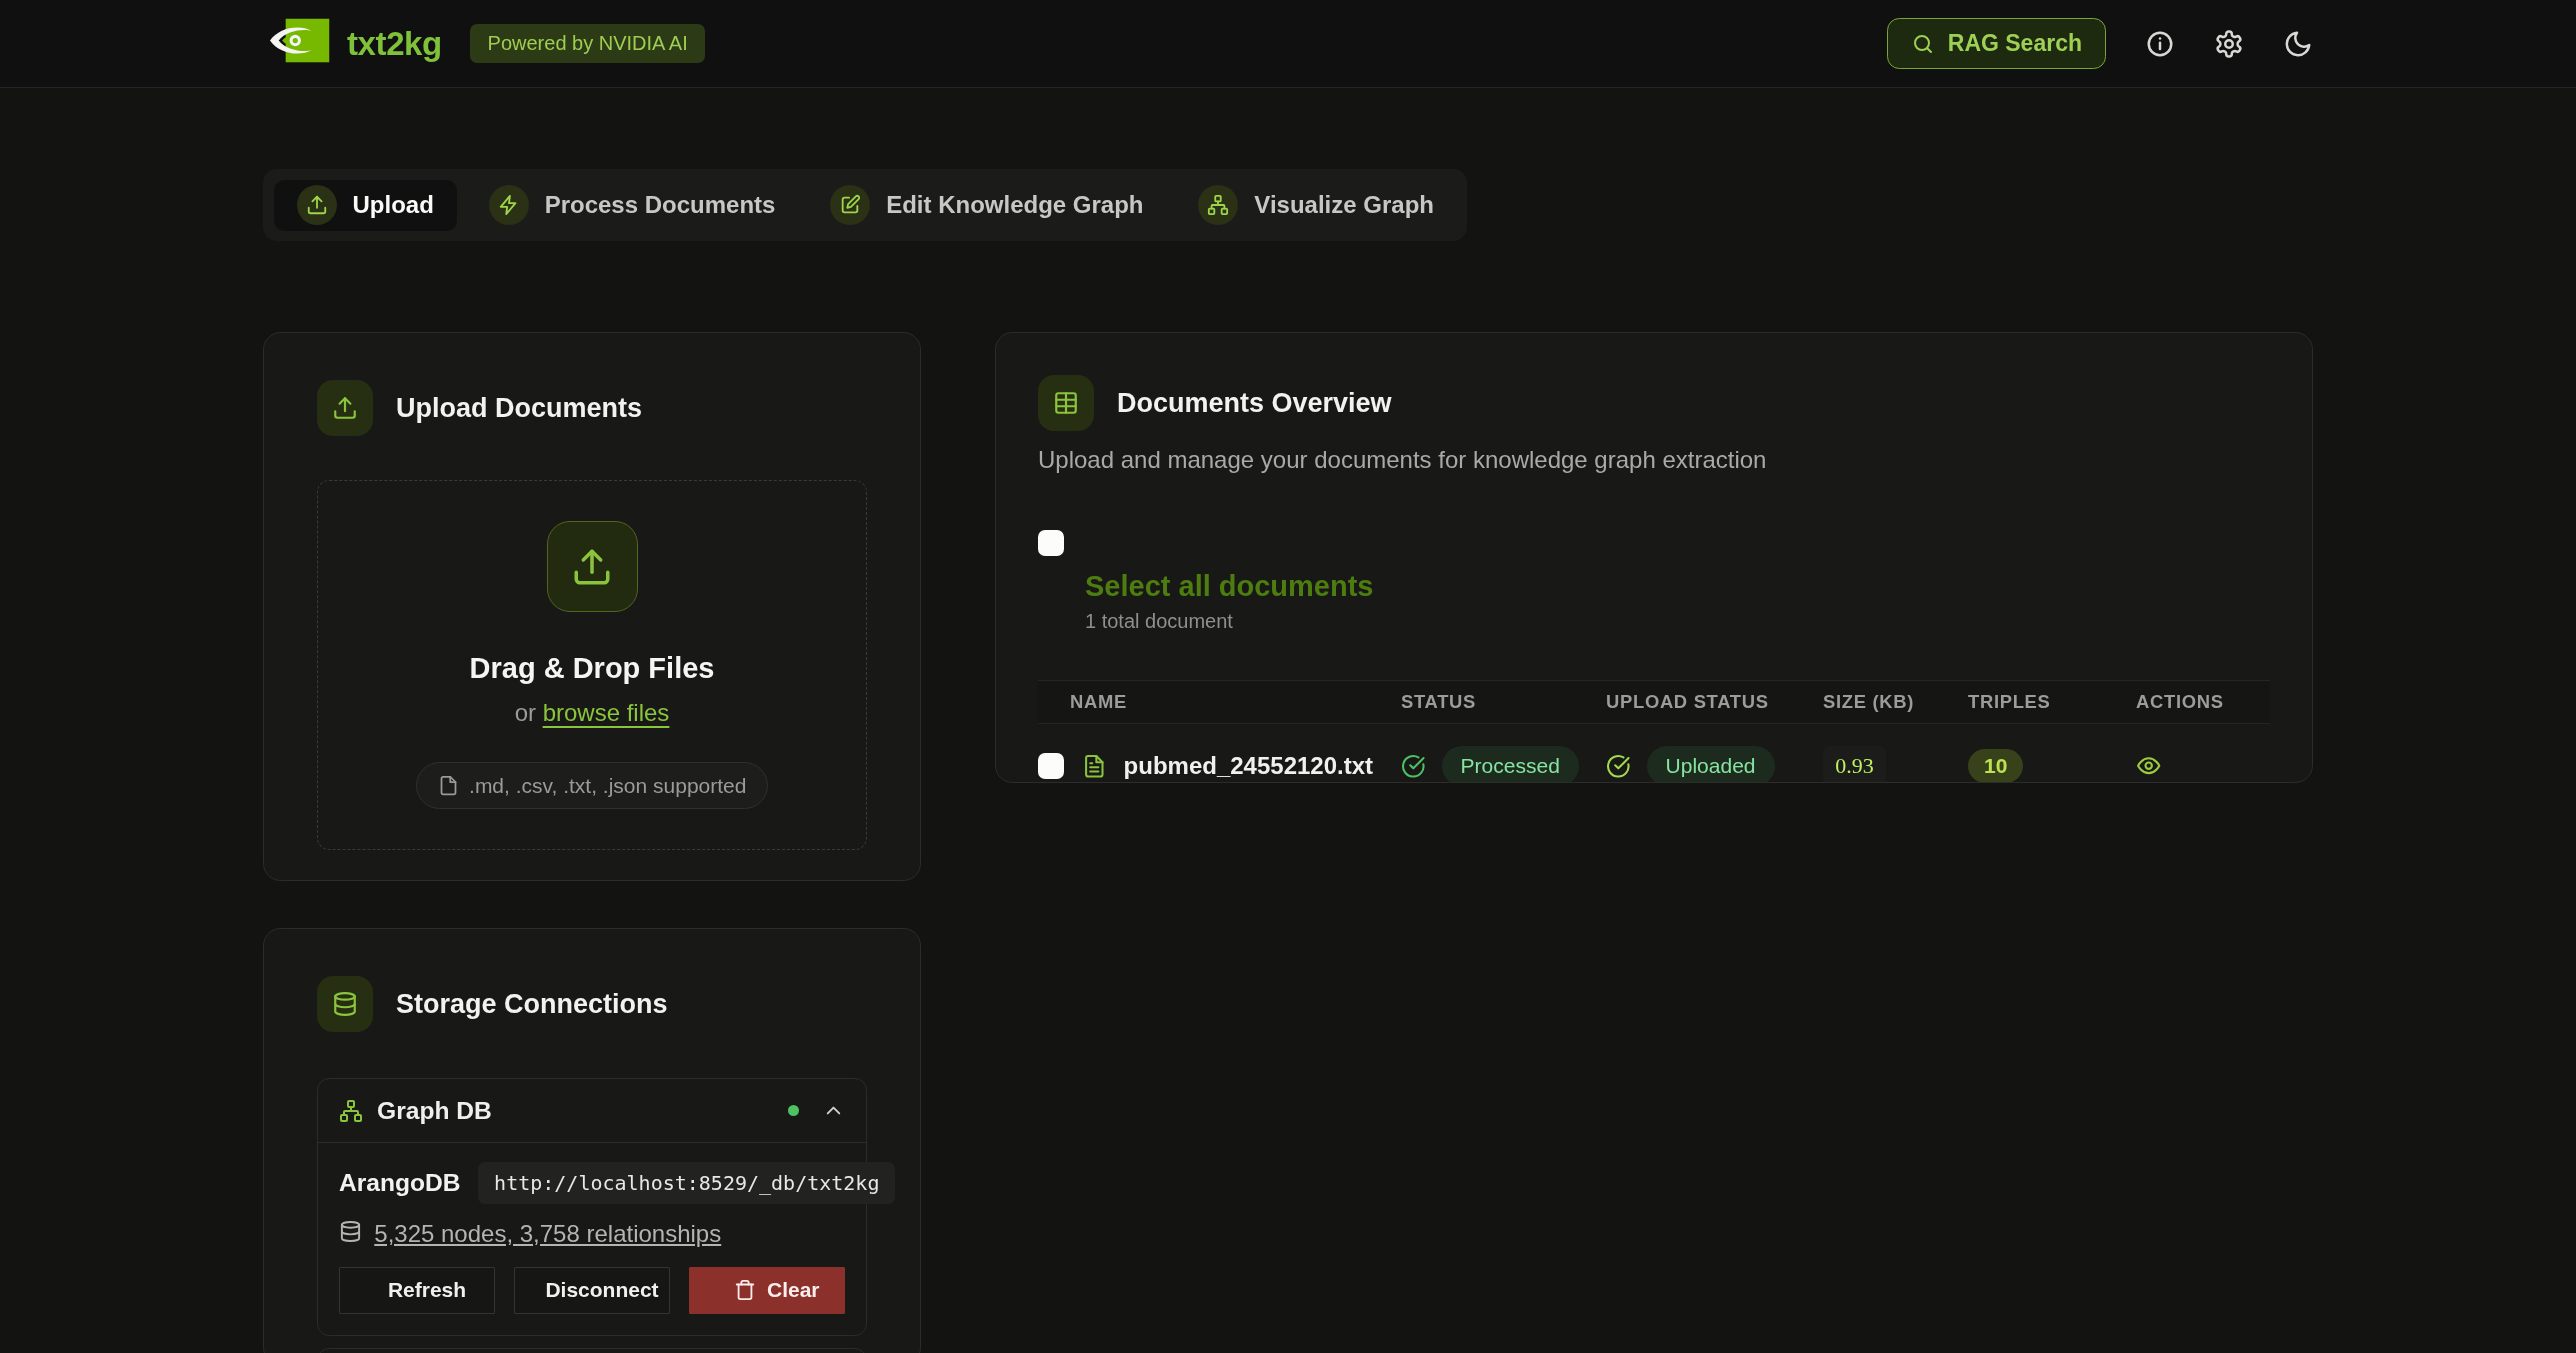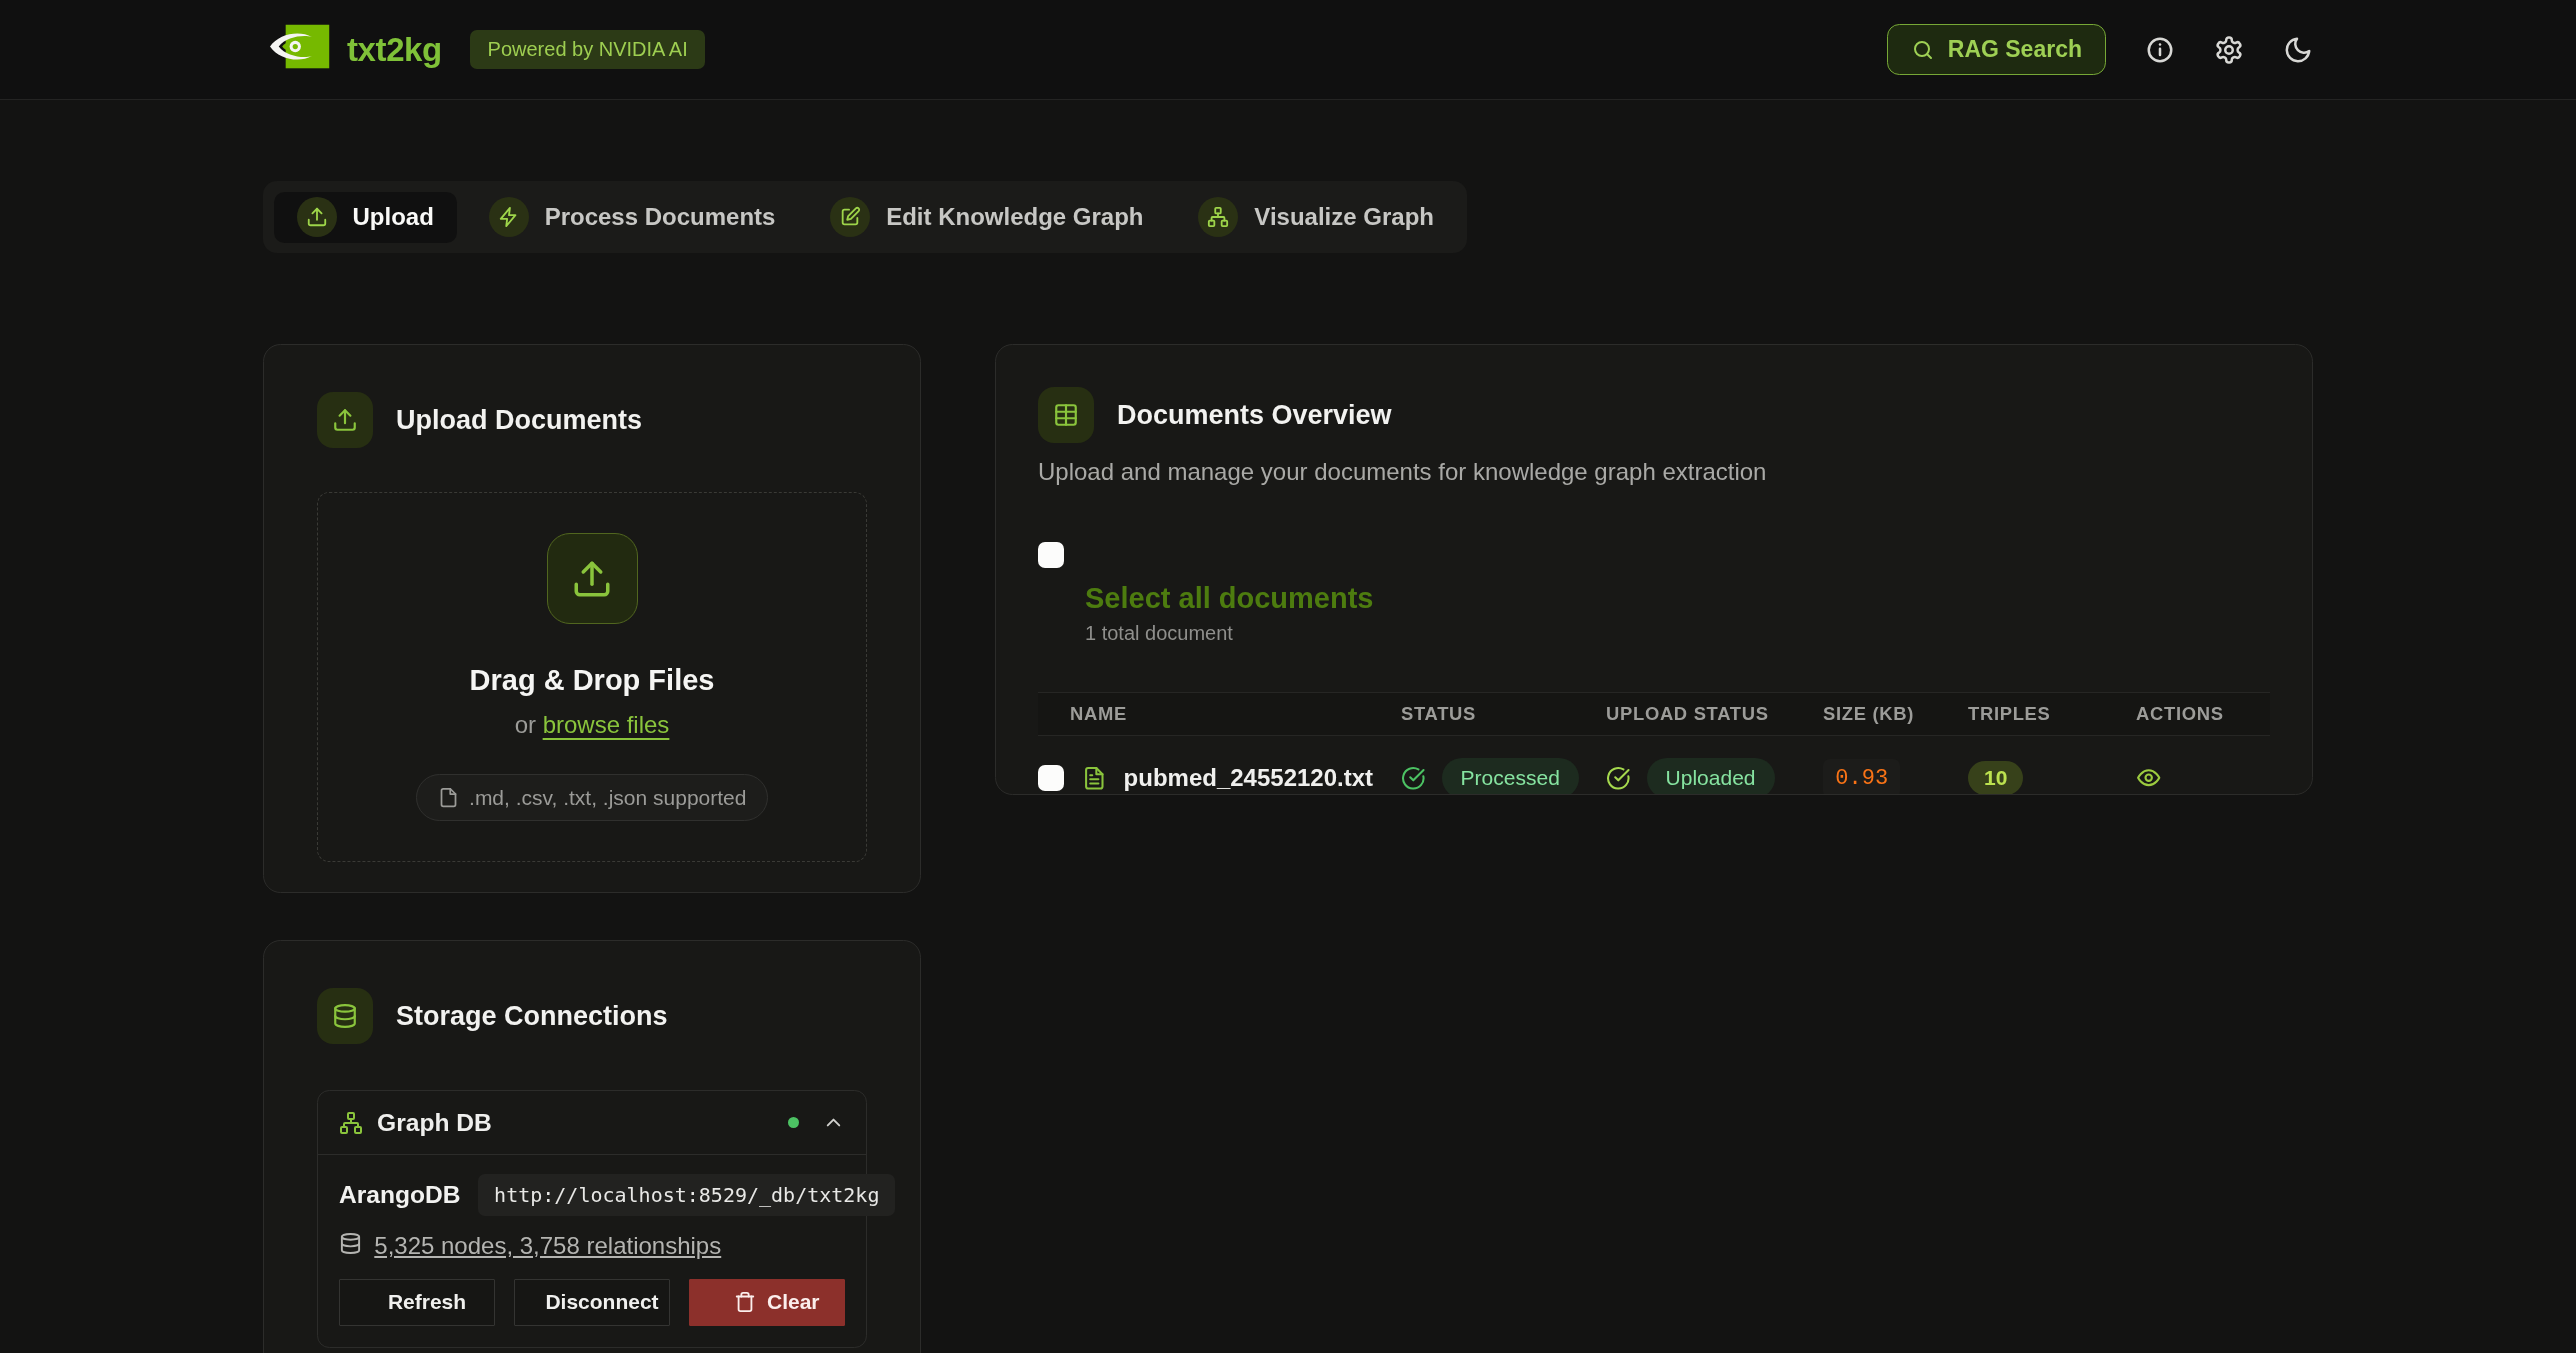--- a/index.html
+++ b/index.html
@@ -18,21 +18,21 @@
     background:#131312;
     font-family:"Liberation Sans", sans-serif;
     color:#ececea;
     overflow:hidden;
     -webkit-font-smoothing:antialiased;
   }
   svg{display:block;}
 
   
   .appbar{
-    height:100px;
+    height:88px;
     background:#101010;
     border-bottom:0.9px solid #242423;
     display:flex;align-items:center;
   }
   .appbar-inner{
     width:2050px;margin:0 auto;
     display:flex;align-items:center;
   }
   .brand{display:flex;align-items:center;gap:16px;}
   .brand-logo{position:relative;width:68px;height:54px;flex:none;}
@@ -137,22 +137,22 @@
   }
   .t-row{height:84px;}
   .cell{display:flex;align-items:center;padding-left:32px;gap:16px;}
   .cell.name{padding-left:0;gap:17.5px;}
   .doc-name{font-size:24px;font-weight:600;color:#f0f0ee;}
   .status-pill{
     background:#1d2b1f;color:var(--pill-text);
     font-size:21px;padding:8px 19px;border-radius:876px;white-space:nowrap;
   }
   .size-pill{
-    font-family:Liberation Mono, monospace;
-    font-size:22px;color:#f97316;background:#1c1c1a;border-radius:7px;
+    font-family:Liberation Serif, serif;
+    font-size:22px;color:#bef264;background:#1c1c1a;border-radius:7px;
     padding:7px 12.3px;
   }
   .triples-pill{
     background:#37411a;color:var(--triples-text);
     font-size:21px;font-weight:600;padding:5.3px 16px;border-radius:876px;
   }
   .check-green{color:var(--status-green);}
   .check-lime{color:#a5d94e;}
   .eye{color:#9ccb3f;cursor:pointer;}
 

